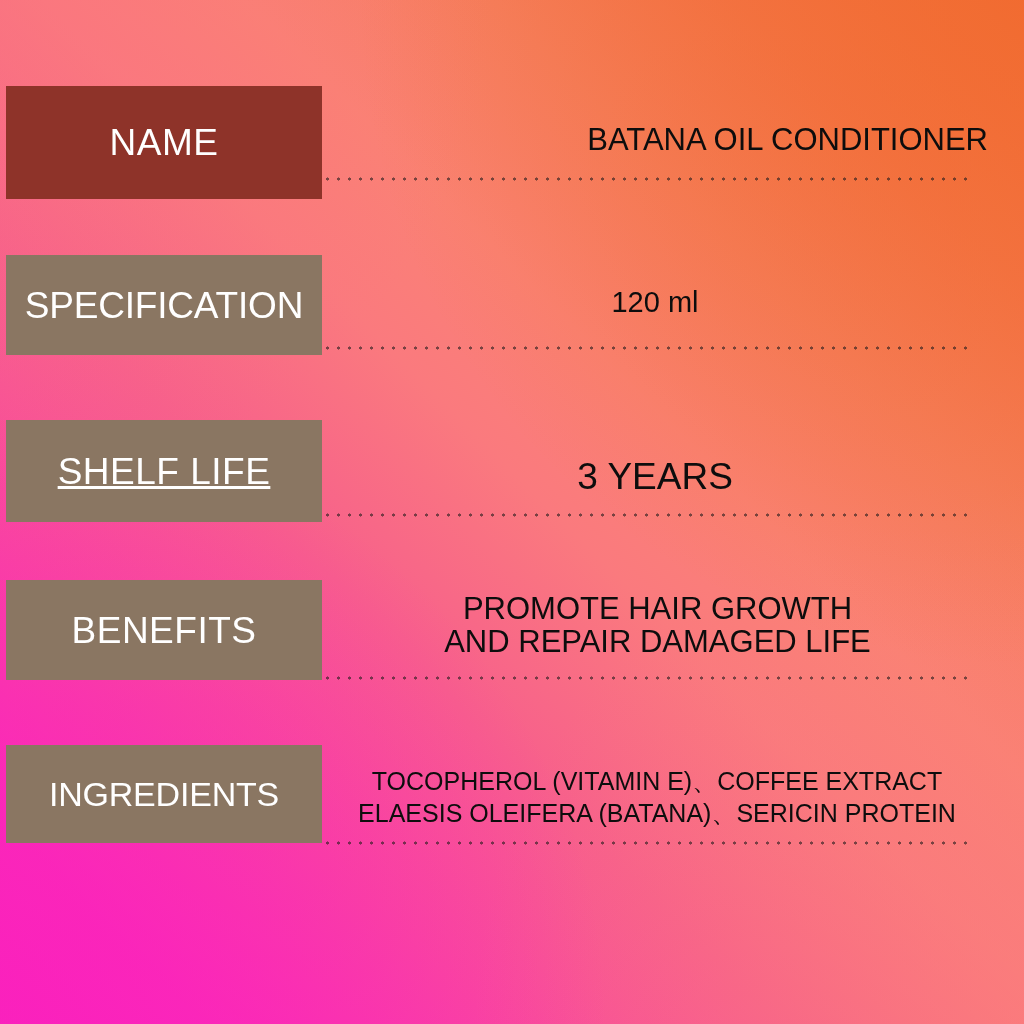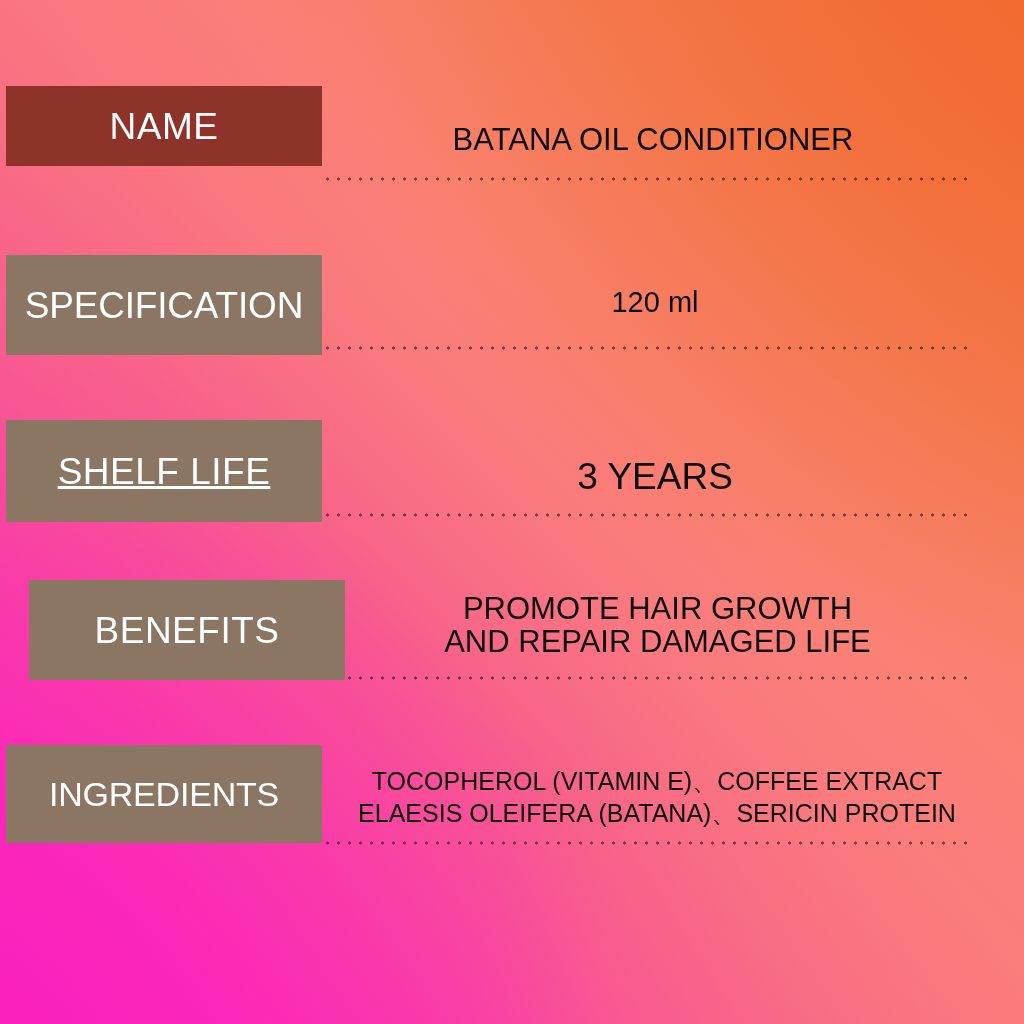--- a/index.html
+++ b/index.html
@@ -86,27 +86,28 @@
     right: 54px;
     z-index: 1;
     background-image: radial-gradient(circle, rgba(40,30,30,0.62) 0 1.4px, rgba(0,0,0,0) 1.7px);
     background-size: 11px 4px;
     background-repeat: repeat-x;
     background-position: left center;
   }
 
   
   #row-name .label-box {
-    top: 86px; height: 80px;
+    top: 86px; height: 113px;
     background: #8e3329;
   }
   #row-name .label-text { font-size: 37px; }
   #row-name .value {
-    top: 124px; left: 328px; width: 650px;
+    top: 124px; left: 338px; width: 650px;
     font-size: 31px;
+    text-align: right;
   }
   #row-name .divider { top: 177px; }
 
   
   #row-spec .label-box {
     top: 255px; height: 100px;
     background: #8a7662;
   }
   #row-spec .label-text { font-size: 37px; letter-spacing: -0.2px; }
   #row-spec .value {
@@ -125,21 +126,20 @@
   #row-shelf .value {
     top: 458px; left: 330px; width: 650px;
     font-size: 37px;
   }
   #row-shelf .divider { top: 513px; }
 
   
   #row-benefits .label-box {
     top: 580px; height: 100px;
     background: #8a7662;
-    margin-left: 23px;
   }
   #row-benefits .label-text { font-size: 37px; }
   #row-benefits .value {
     top: 593px; left: 330px; width: 655px;
     font-size: 31px;
     line-height: 1.06;
   }
   #row-benefits .divider { top: 676px; }
 
   

